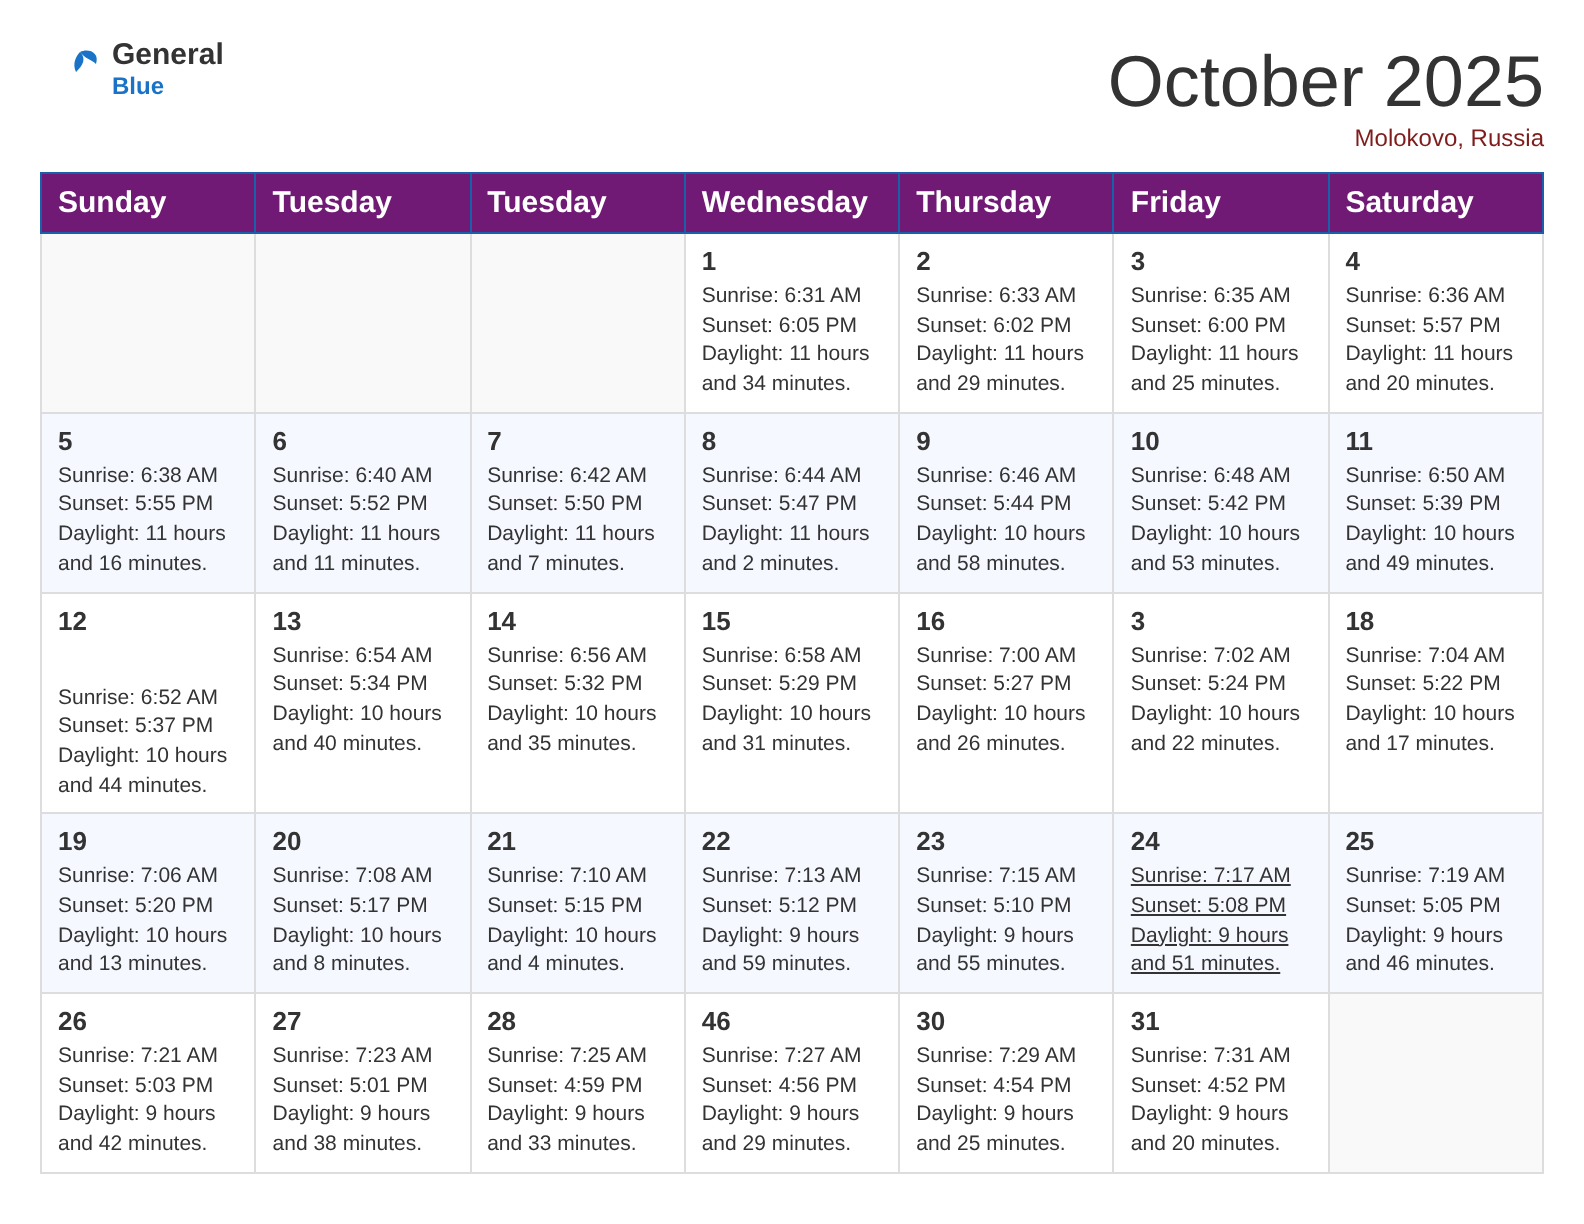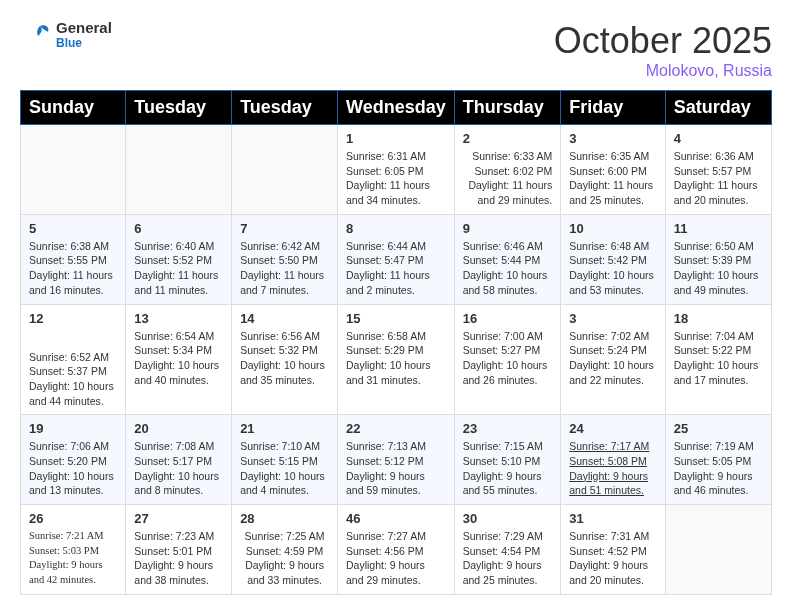--- a/index.html
+++ b/index.html
@@ -23,34 +23,34 @@
     }
     .title-block {
       text-align: right;
     }
     .month-title {
       font-size: 36px;
       font-weight: 300;
       color: #333;
     }
     .location {
-      font-size: 16px;
-      color: #8b5cf6;
+      font-size: 12px;
+      color: #7f1d1d;
     }
     .calendar {
       width: 100%;
       border-collapse: collapse;
       border: 1px solid #ccc;
     }
     .calendar th {
-      background-color: #000000;
+      background-color: #701a75;
       color: white;
       text-align: left;
       padding: 6px 8px;
-      font-size: 18px;
+      font-size: 15px;
       font-weight: 600;
       border: 1px solid #1a60a8;
     }
     .calendar td {
       vertical-align: top;
       padding: 6px 8px;
       border: 1px solid #ddd;
       width: calc(100% / 7);
       min-height: 85px;
       height: 85px;
@@ -128,21 +128,21 @@
         <td class="empty"></td>
         <td>
           <span class="day-num">1</span>
           <div class="day-info" style="white-space: pre-line;">Sunrise: 6:31 AM
 Sunset: 6:05 PM
 Daylight: 11 hours
 and 34 minutes.</div>
         </td>
         <td>
           <span class="day-num">2</span>
-          <div class="day-info" style="white-space: pre-line; text-align: right;">Sunrise: 6:33 AM
+          <div class="day-info" style="white-space: pre-line;">Sunrise: 6:33 AM
 Sunset: 6:02 PM
 Daylight: 11 hours
 and 29 minutes.</div>
         </td>
         <td>
           <span class="day-num">3</span>
           <div class="day-info" style="white-space: pre-line;">Sunrise: 6:35 AM
 Sunset: 6:00 PM
 Daylight: 11 hours
 and 25 minutes.</div>
@@ -304,35 +304,35 @@
           <span class="day-num">25</span>
           <div class="day-info" style="white-space: pre-line;">Sunrise: 7:19 AM
 Sunset: 5:05 PM
 Daylight: 9 hours
 and 46 minutes.</div>
         </td>
       </tr>
       <tr>
         <td>
           <span class="day-num">26</span>
-          <div class="day-info" style="white-space: pre-line; font-family: Liberation Serif, serif;">Sunrise: 7:21 AM
+          <div class="day-info" style="white-space: pre-line;">Sunrise: 7:21 AM
 Sunset: 5:03 PM
 Daylight: 9 hours
 and 42 minutes.</div>
         </td>
         <td>
           <span class="day-num">27</span>
           <div class="day-info" style="white-space: pre-line;">Sunrise: 7:23 AM
 Sunset: 5:01 PM
 Daylight: 9 hours
 and 38 minutes.</div>
         </td>
         <td>
           <span class="day-num">28</span>
-          <div class="day-info" style="white-space: pre-line; text-align: center;">Sunrise: 7:25 AM
+          <div class="day-info" style="white-space: pre-line;">Sunrise: 7:25 AM
 Sunset: 4:59 PM
 Daylight: 9 hours
 and 33 minutes.</div>
         </td>
         <td>
           <span class="day-num">46</span>
           <div class="day-info" style="white-space: pre-line;">Sunrise: 7:27 AM
 Sunset: 4:56 PM
 Daylight: 9 hours
 and 29 minutes.</div>

